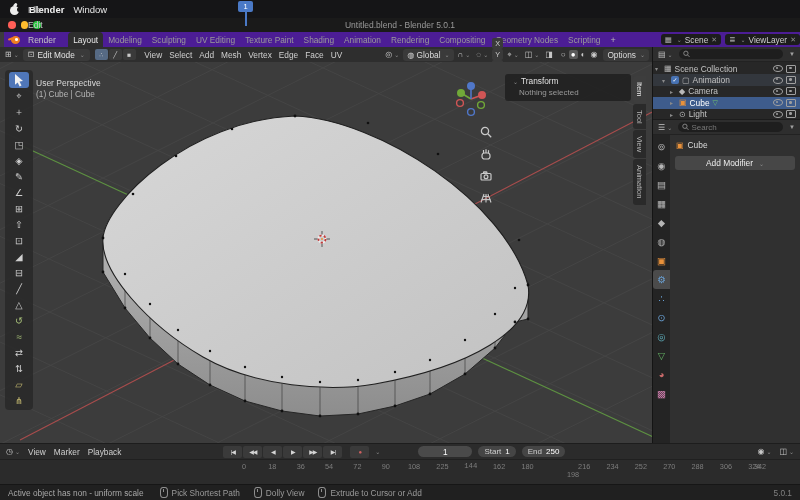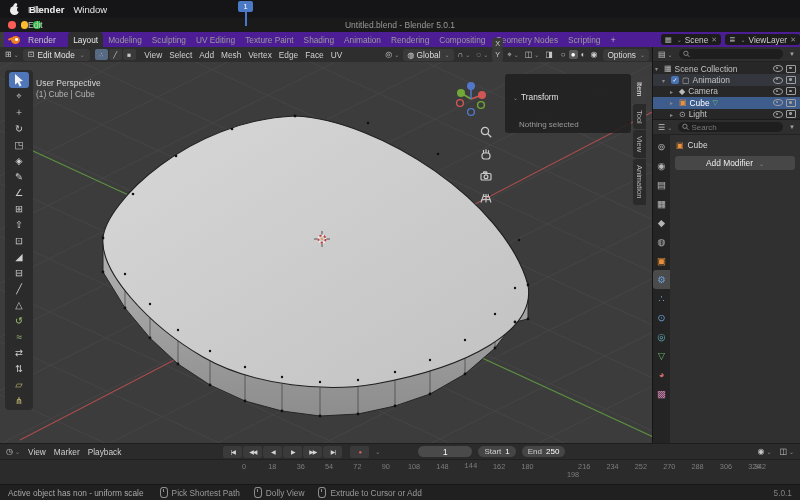--- a/index.html
+++ b/index.html
@@ -83,21 +83,21 @@
   .tool{width:20px;height:16px;display:flex;align-items:center;justify-content:center;
         font-size:9.5px;color:#cfcfcf;border-radius:3px}
   .tool.active{background:#4f76b8;color:#fff}
   #vp-text{position:absolute;left:36px;top:16px;line-height:11px}
   #vp-text .l1{font-size:8.5px;color:#dadada}
   #vp-text .l2{font-size:8.3px;color:#b5b5b5}
   #gizmo{position:absolute;left:448px;top:14px}
   #navbtns{position:absolute;left:478px;top:62px;display:flex;flex-direction:column;gap:7px}
   .navbtn{width:15px;height:15px;display:flex;align-items:center;justify-content:center;border-radius:50%}
   #npanel{position:absolute;left:505px;top:12px;width:126px;background:rgba(32,32,32,.88);border-radius:3px}
-  .np-h{display:flex;align-items:center;gap:3px;padding:18px 6px;font-size:8.3px;color:#e0e0e0}
+  .np-h{display:flex;align-items:center;gap:3px;padding:2px 6px;font-size:8.3px;color:#e0e0e0}
   .np-b{padding:0 8px 4px 14px;font-size:8px;color:#9a9a9a}
   #nptabs{position:absolute;left:633px;top:14px;display:flex;flex-direction:column;gap:1px}
   .nptab{writing-mode:vertical-rl;background:#2a2a2a;color:#b5b5b5;font-size:7.5px;
          padding:6px 2px;border-radius:3px 0 0 3px}
   .nptab.active{background:#3d3d3d;color:#e8e8e8}
   
   #sidebar{width:148px;height:396px;background:#2a2a2a;border-left:1px solid #141414;box-sizing:border-box;
            display:flex;flex-direction:column}
   .panel-h{height:14px;background:#2e2e2e;display:flex;align-items:center;padding:0 3px;gap:2px;
            border-bottom:1px solid #222}
@@ -638,21 +638,21 @@
 </div>
 
 <div id="ruler">
   <span class="tick" style="left: 244px;">0</span>
     <span class="tick" style="left: 272.35px;">18</span>
     <span class="tick" style="left: 300.7px;">36</span>
     <span class="tick" style="left: 329.05px;">54</span>
     <span class="tick" style="left: 357.4px;">72</span>
     <span class="tick" style="left: 385.75px;">90</span>
     <span class="tick" style="left: 414.1px;">108</span>
-    <span class="tick" style="left: 442.45px;">148</span>
+    <span class="tick" style="left: 442.45px;">225</span>
     <span class="tick" style="left: 470.8px; font-family: Liberation Mono, monospace;">144</span>
     <span class="tick" style="left: 499.15px;">162</span>
     <span class="tick" style="left: 527.5px;">180</span>
     <span class="tick" style="left: 573px; margin-top: 8px;">198</span>
     <span class="tick" style="left: 584.2px;">216</span>
     <span class="tick" style="left: 612.55px;">234</span>
     <span class="tick" style="left: 640.9px;">252</span>
     <span class="tick" style="left: 669.25px;">270</span>
     <span class="tick" style="left: 697.6px;">288</span>
     <span class="tick" style="left: 725.95px;">306</span>

